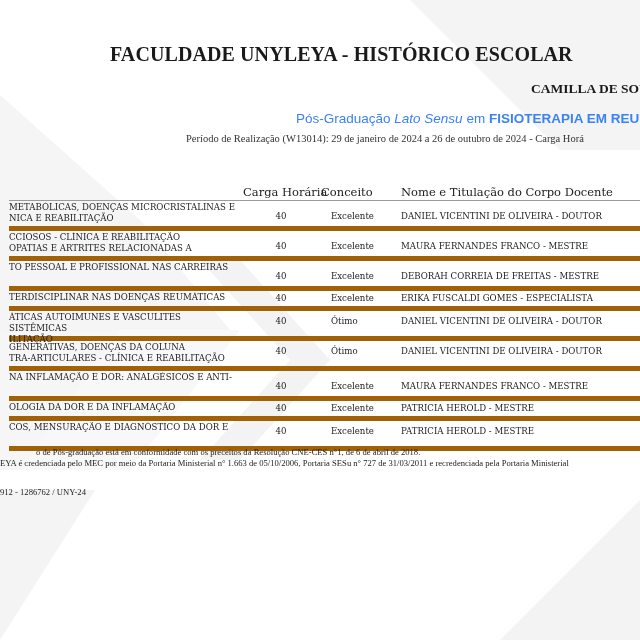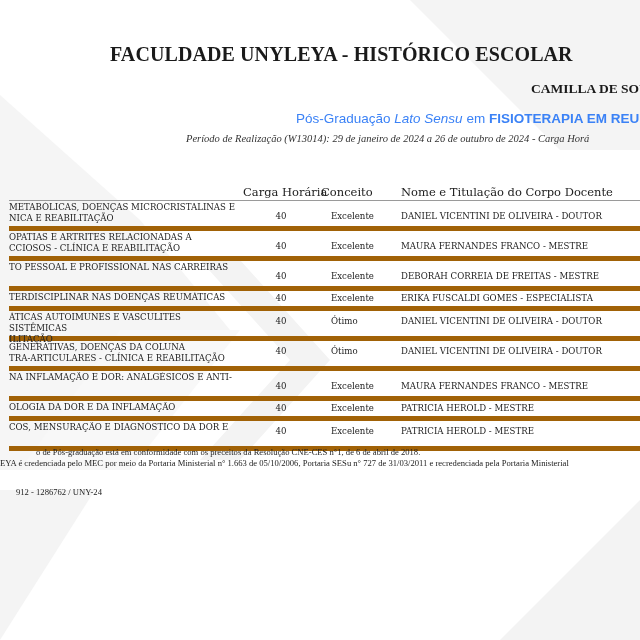--- a/index.html
+++ b/index.html
@@ -21,21 +21,21 @@
     font-family: "Liberation Serif", serif; font-weight: bold; font-size: 13.5px; color: #1a1a1a;
   }
   .course {
     position: absolute; left: 296px; top: 111px; white-space: nowrap;
     font-family: Liberation Sans, sans-serif; font-size: 13.5px; color: #3b82f6; text-align: right;
   }
   .course .it { font-style: italic; }
   .course .b { font-weight: bold; }
   .period {
     position: absolute; left: 186px; top: 133px; white-space: nowrap;
-    font-family: "Liberation Serif", serif; font-size: 10.5px; color: #333; font-style: italic;
+    font-family: "Liberation Serif", serif; font-size: 10.5px; color: #333;
   }
 
   .table { position: absolute; left: 0; top: 184px; width: 640px; padding-left: 9px; }
   .thead { position: relative; height: 17px; font-size: 11.5px; color: #222; }
   .thead span { position: absolute; top: 1px; white-space: nowrap; }
   .th-carga { left: 234px; }
   .th-conceito { left: 312px; }
   .th-docente { left: 392px; }
   .thead-line { position: absolute; left: 0; top: 16px; width: 640px; height: 0; border-top: 1px solid #9a9a9a; }
 
@@ -52,21 +52,21 @@
   .row.h2 .carga, .row.h2 .conceito, .row.h2 .docente { top: 10px; }
   .row.h1 .carga, .row.h1 .conceito, .row.h1 .docente { top: 2px; }
   .row.top .carga, .row.top .conceito, .row.top .docente { top: 5px; }
 
   .foot1, .foot2, .code {
     position: absolute; left: 0; white-space: nowrap;
     font-family: "Liberation Serif", serif; font-size: 8.6px; color: #222;
   }
   .foot1 { top: 447px; padding-left: 36px; }
   .foot2 { top: 458px; }
-  .code { top: 487px; padding-left: 16px; }
+  .code { top: 487px; }
 </style>
 </head>
 <body>
 
 <svg class="bg" viewBox="0 0 640 640" xmlns="http://www.w3.org/2000/svg">
   <polygon points="0,95 0,330 230,330 140,220" fill="#f5f5f5"></polygon>
   <polygon points="0,490 0,640 0,640 95,490" fill="#f4f4f4"></polygon>
   <polygon points="0,330 0,470 100,470 220,330" fill="#f6f6f6"></polygon>
   <polygon points="120,330 240,330 130,470 20,470" fill="#f8f8f8"></polygon>
   <polygon points="410,0 640,0 640,150 560,150" fill="#f4f4f4"></polygon>
@@ -94,22 +94,22 @@
       <div class="disc">
           <div>METABÓLICAS, DOENÇAS MICROCRISTALINAS E</div>
           <div>NICA E REABILITAÇÃO</div>
         </div>
       <span class="carga">40</span>
       <span class="conceito">Excelente</span>
       <span class="docente">DANIEL VICENTINI DE OLIVEIRA - DOUTOR</span>
     </div>
     <div class="row h2">
       <div class="disc">
+          <div>CCIOSOS - CLÍNICA E REABILITAÇÃO</div>
           <div>OPATIAS E ARTRITES RELACIONADAS A</div>
-          <div>CCIOSOS - CLÍNICA E REABILITAÇÃO</div>
         </div>
       <span class="carga">40</span>
       <span class="conceito">Excelente</span>
       <span class="docente">MAURA FERNANDES FRANCO - MESTRE</span>
     </div>
     <div class="row h2">
       <div class="disc">
           <div>TO PESSOAL E PROFISSIONAL NAS CARREIRAS</div>
         </div>
       <span class="carga">40</span>

